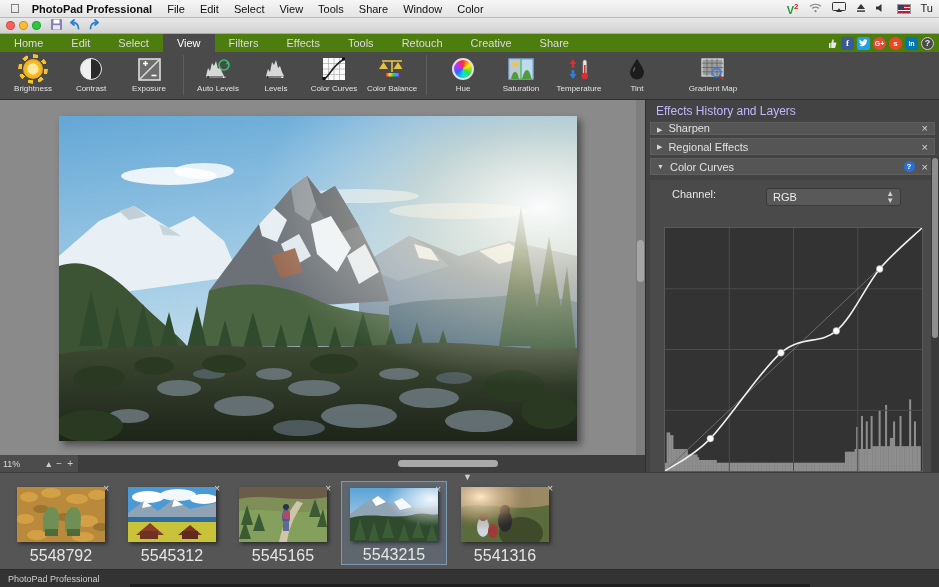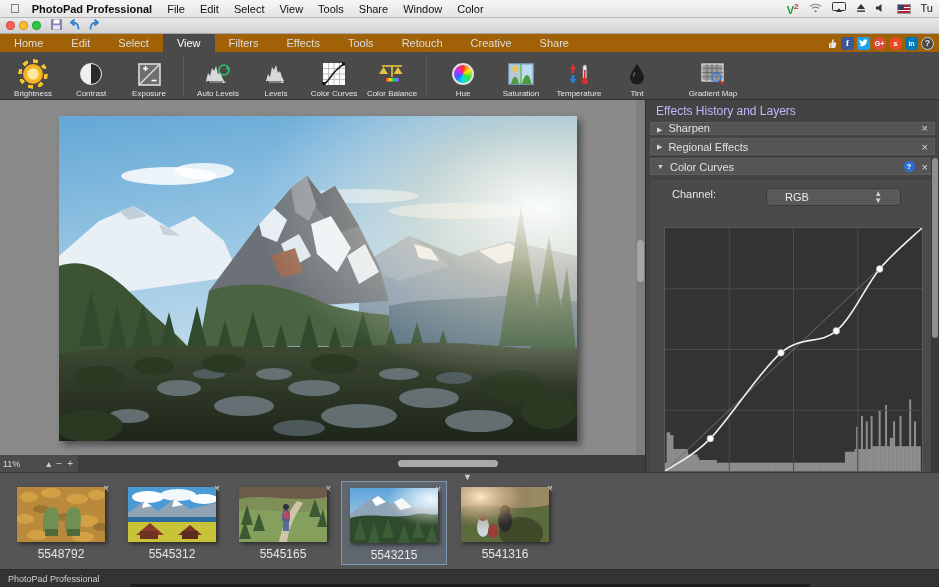--- a/index.html
+++ b/index.html
@@ -45,21 +45,21 @@
   .save-ic { color: #8a7fbb; }
   .undo-ic, .redo-ic { color: #2b7fd0; font-size: 12px; }
   .wintitle {
     position: absolute; left: 0; right: 0; text-align: center;
     font-size: 11px; color: #4a4a4a;
   }
 
   
   .ribbon-tabs {
     position: absolute; left: 0; top: 34px; width: 939px; height: 18px;
-    background: #a16207; display: flex; align-items: stretch;
+    background: #4d7c0f; display: flex; align-items: stretch;
   }
   .rtab {
     padding: 0 14px; font-size: 11px; color: #dcdcdc;
     display: flex; align-items: center; white-space: nowrap;
   }
   .rtab.active { background: #4a4a4a; color: #fff; }
   .ribbon-right { margin-left: auto; display: flex; align-items: center; gap: 3px; padding-right: 5px; }
   .sico { width: 13px; height: 13px; border-radius: 2px; display: flex;
     align-items: center; justify-content: center; font-size: 9px; color: #fff; font-weight: bold; }
   .sico.like  { background: transparent; color: #e8e8e8; font-size: 11px; }
@@ -71,21 +71,21 @@
   .sico.hp    { background: #4a4a4a; border: 1px solid #cfcfcf; border-radius: 50%; color: #e8e8e8; }
 
   
   .toolbar {
     position: absolute; left: 0; top: 52px; width: 939px; height: 48px;
     background: #4a4a4a; border-bottom: 1px solid #2e2e2e;
     display: flex; align-items: flex-start; padding-left: 4px;
   }
   .tool {
     width: 58px; height: 46px; display: flex; flex-direction: column;
-    align-items: center; justify-content: flex-end; padding-top: 3px;
+    align-items: center; justify-content: flex-start; padding-top: 3px;
   }
   .tool .glyph { height: 28px; display: flex; align-items: center; justify-content: center; }
   .tool .lbl { font-size: 8px; color: #e2e2e2; margin-top: 1px; white-space: nowrap; }
   .tdiv { width: 1px; height: 40px; background: #5e5e5e; margin: 3px 5px 0 5px; }
 
   
   .ic-sun { width: 20px; height: 20px; border-radius: 50%;
     background: radial-gradient(circle, #ffe9a0 38%, #f5c32c 40%, #f2a81c 70%);
     box-shadow: 0 0 0 2px #4a4a4a, 0 0 0 3px transparent; position: relative; }
   .ic-sun:before { content:""; position:absolute; inset:-5px; border-radius:50%;
@@ -150,41 +150,41 @@
   .eff-row .xbtn { margin-left: auto; font-size: 11px; color: #d8d8d8; }
   .eff-row .hlp { width: 11px; height: 11px; border-radius: 50%; background: #2b6fd6;
      color: #fff; font-size: 8px; display: flex; align-items: center; justify-content: center;
      margin-left: auto; margin-right: 7px; font-weight: bold; }
   .eff-row.clipped { height: 13px; align-items: flex-end; overflow: hidden; }
   .eff-body { position: absolute; left: 4px; top: 80px; right: 4px; bottom: 0; background: #4a4a4a; }
   .chan-row { display: flex; align-items: flex-start; padding: 8px 0 0 22px; }
   .chan-label { font-size: 11px; color: #e6e6e6; }
   .chan-select { margin-left: 50px; width: 135px; height: 18px; background: #595959;
     border: 1px solid #3a3a3a; border-radius: 3px; display: flex; align-items: center;
-    padding: 0 18px; font-size: 11px; color: #ededed; position: relative; }
+    padding: 0 6px; font-size: 11px; color: #ededed; position: relative; }
   .chan-select .arrows { margin-left: auto; font-size: 8px; line-height: 7px; color: #d0d0d0; text-align: center; }
   .curve-wrap { position: absolute; left: 14px; top: 47px; width: 259px; height: 245px;
     background: #333; border: 1px solid #5a5a5a; overflow: hidden; }
   .panel-vscroll { position: absolute; right: 0; top: 58px; width: 8px; bottom: 0; background: #3a3a3a; }
   .panel-vthumb { position: absolute; right: 1px; top: 0px; width: 6px; height: 180px;
     background: #8f8f8f; border-radius: 3px; }
 
   
   .filmstrip {
     position: absolute; left: 0; top: 472px; width: 939px; height: 97px;
     background: #555; border-top: 1px solid #3a3a3a;
   }
   .strip-handle { position: absolute; left: 463px; top: -1px; font-size: 9px; color: #cfcfcf; }
   .thumbs { display: flex; align-items: flex-start; padding: 8px 0 0 8px; gap: 5px; }
   .thumb-cell { width: 106px; height: 84px; position: relative; display: flex;
     flex-direction: column; align-items: center; }
   .thumb-cell.selected { background: #5f666e; border: 1px solid #7d98b3; }
   .thumb-img { width: 88px; height: 55px; margin-top: 6px; box-shadow: 2px 2px 4px rgba(0,0,0,.5);
     overflow: hidden; position: relative; background: #333; }
-  .thumb-label { font-size: 12px; color: #e6e6e6; margin-top: 5px; }
+  .thumb-label { font-size: 16px; color: #e6e6e6; margin-top: 5px; }
   .thumb-x { position: absolute; right: 5px; top: 2px; font-size: 10px; color: #eaeaea; }
 
   
   .statusbar {
     position: absolute; left: 0; top: 569px; width: 939px; height: 18px;
     background: #333; border-top: 1px solid #2a2a2a; display: flex; align-items: center;
   }
   .status-text { font-size: 9px; color: #cfcfcf; padding-left: 8px; }
   .dock-hint { position: absolute; left: 130px; bottom: 0; width: 680px; height: 3px;
     background: #1f1f1f; }

